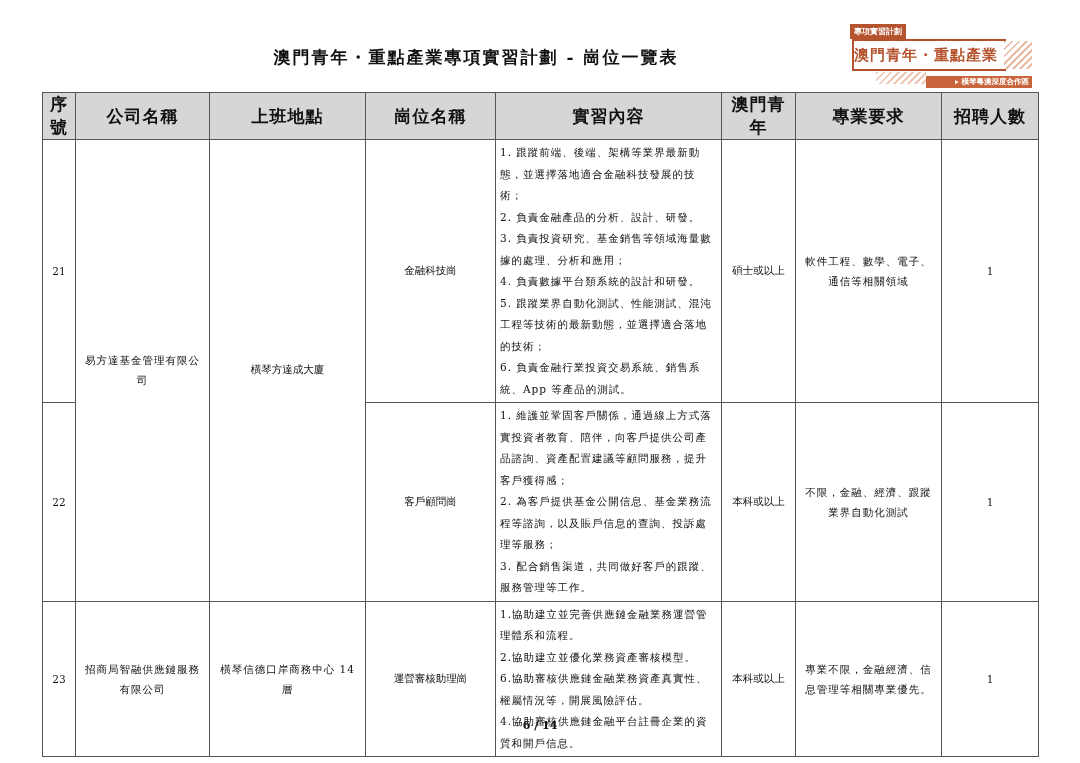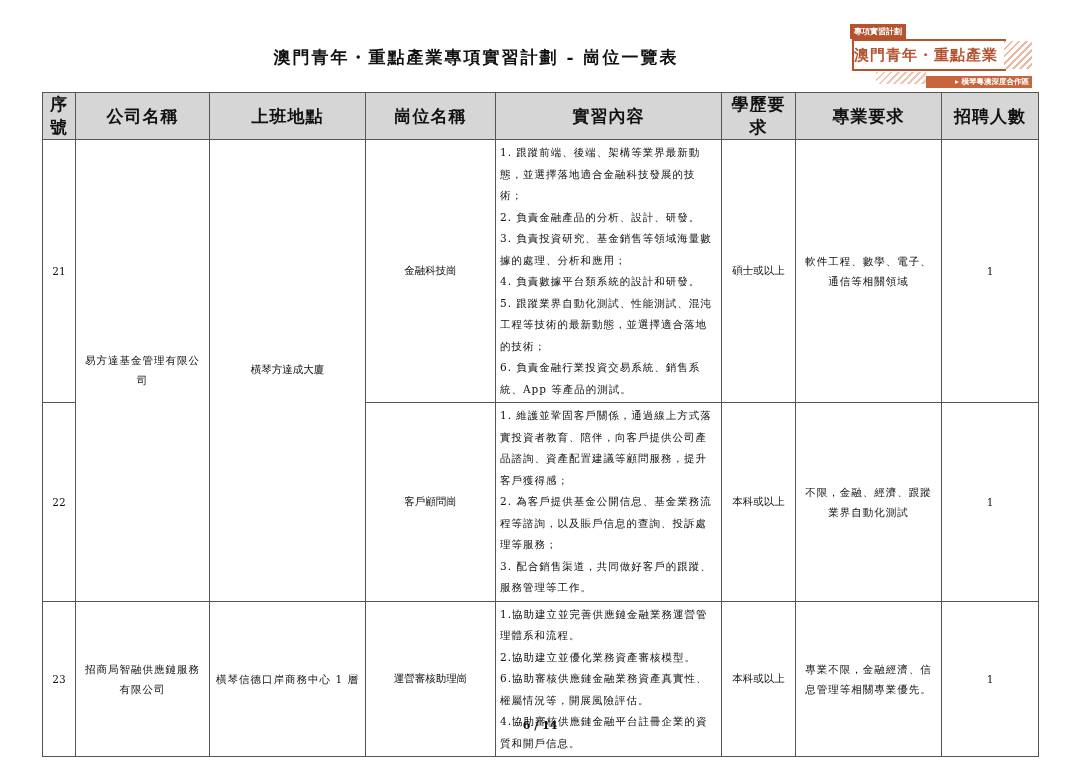--- a/index.html
+++ b/index.html
@@ -53,21 +53,21 @@
       <col style="width:146px">
       <col style="width:97px">
   </colgroup>
   <thead>
     <tr>
       <th>序號</th>
       <th>公司名稱</th>
       <th>上班地點</th>
       <th>崗位名稱</th>
       <th>實習內容</th>
-      <th>學歷要求</th>
+      <th>澳門青年</th>
       <th>專業要求</th>
       <th>招聘人數</th>
     </tr>
   </thead>
   <tbody>
     <tr style="height:259px">
       <td>21</td>
       <td rowspan="2" class="text-block">易方達基金管理有限公司</td>
       <td rowspan="2">橫琴方達成大廈</td>
       <td>金融科技崗</td>
@@ -91,21 +91,21 @@
         <div>2. 為客戶提供基金公開信息、基金業務流程等諮詢，以及賬戶信息的查詢、投訴處理等服務；</div>
         <div>3. 配合銷售渠道，共同做好客戶的跟蹤、服務管理等工作。</div>
       </td>
       <td>本科或以上</td>
       <td class="text-block">不限，金融、經濟、跟蹤業界自動化測試</td>
       <td>1</td>
     </tr>
     <tr style="height:155px">
       <td>23</td>
       <td class="text-block">招商局智融供應鏈服務有限公司</td>
-      <td class="text-block">橫琴信德口岸商務中心 1 層</td>
+      <td class="text-block">橫琴信德口岸商務中心 14 層</td>
       <td>運營審核助理崗</td>
       <td class="content">
         <div>1.協助建立並完善供應鏈金融業務運營管理體系和流程。</div>
         <div>2.協助建立並優化業務資產審核模型。</div>
         <div>6.協助審核供應鏈金融業務資產真實性、權屬情況等，開展風險評估。</div>
         <div>4.協助審核供應鏈金融平台註冊企業的資質和開戶信息。</div>
       </td>
       <td>本科或以上</td>
       <td class="text-block">專業不限，金融經濟、信息管理等相關專業優先。</td>
       <td>1</td>

